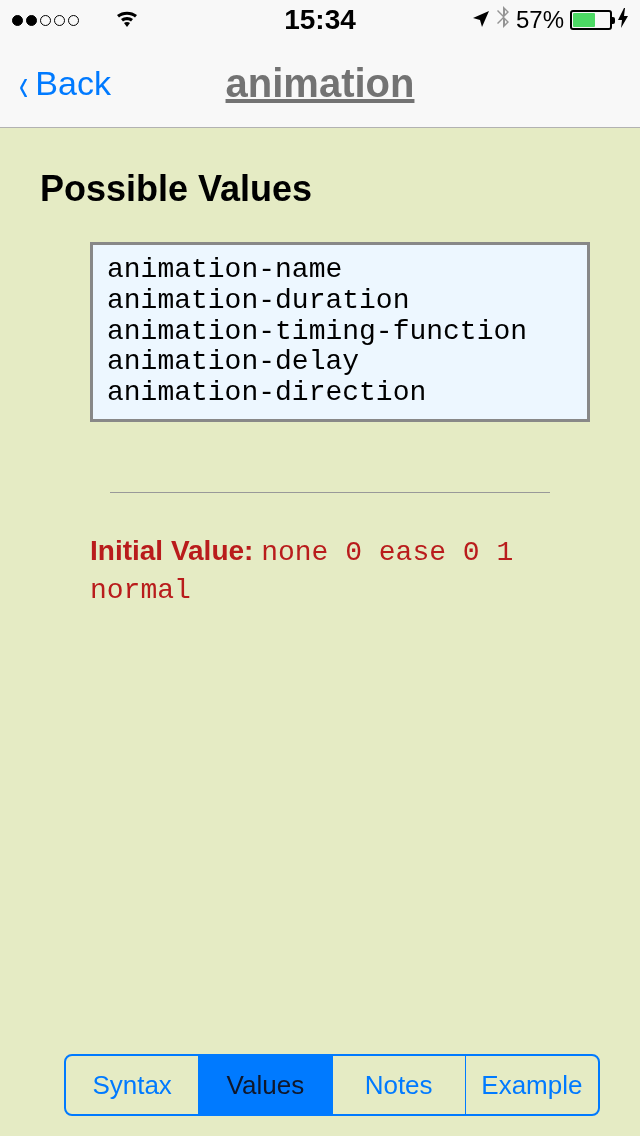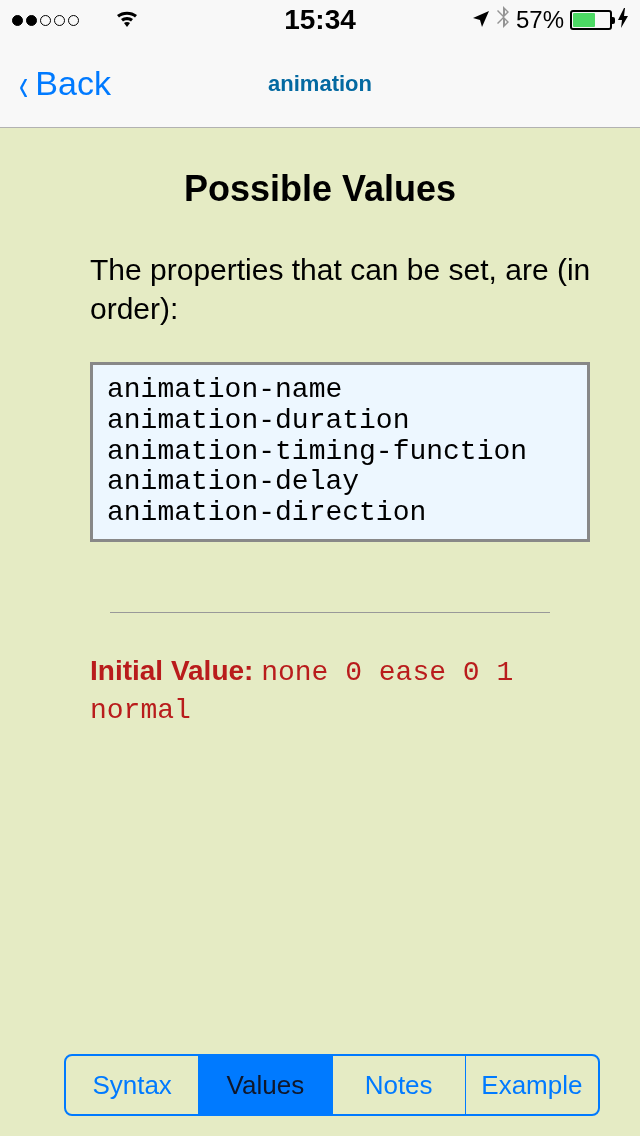--- a/index.html
+++ b/index.html
@@ -115,35 +115,35 @@
     .back-chevron {
       font-size: 46px;
       font-weight: 300;
       margin-right: 4px;
       transform: scaleX(0.6);
     }
     .nav-title {
       position: absolute;
       left: 50%;
       transform: translateX(-50%);
-      font-size: 22px;
+      font-size: 40px;
       font-weight: 600;
-      color: #0369a1;
+      color: #737373;
+      text-decoration: underline;
     }
     
     
     .content {
       padding: 40px 40px 0 40px;
     }
     .section-title {
       font-size: 36px;
       font-weight: 700;
       color: #000;
-      margin-bottom: 40px;
-      text-align: center;
+      margin-bottom: 32px;
     }
     .description {
       font-size: 30px;
       color: #000;
       margin-left: 50px;
       margin-bottom: 34px;
       line-height: 1.3;
     }
     .code-box {
       background: #edf7ff;
@@ -255,21 +255,20 @@
 <div class="nav-bar">
   <div class="back-btn">
     <span class="back-chevron">‹</span>
     <span>Back</span>
   </div>
   <div class="nav-title">animation</div>
 </div>
 
 <div class="content">
   <h2 class="section-title">Possible Values</h2>
-  <p class="description">The properties that can be set, are (in order):</p>
 
   <div class="code-box">
     <div class="code-line">animation-name</div>
     <div class="code-line">animation-duration</div>
     <div class="code-line">animation-timing-function</div>
     <div class="code-line">animation-delay</div>
     <div class="code-line">animation-direction</div>
   </div>
 
   <hr class="divider">

